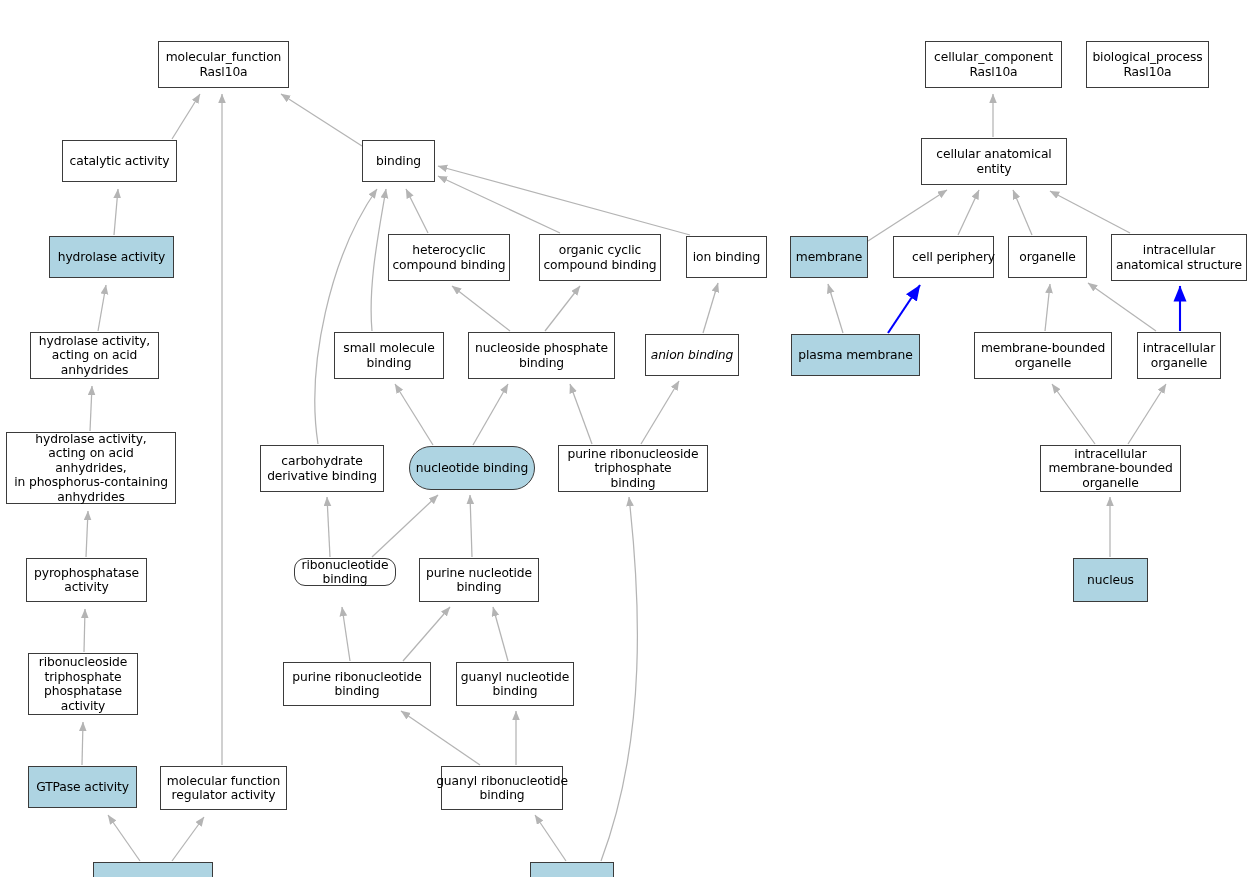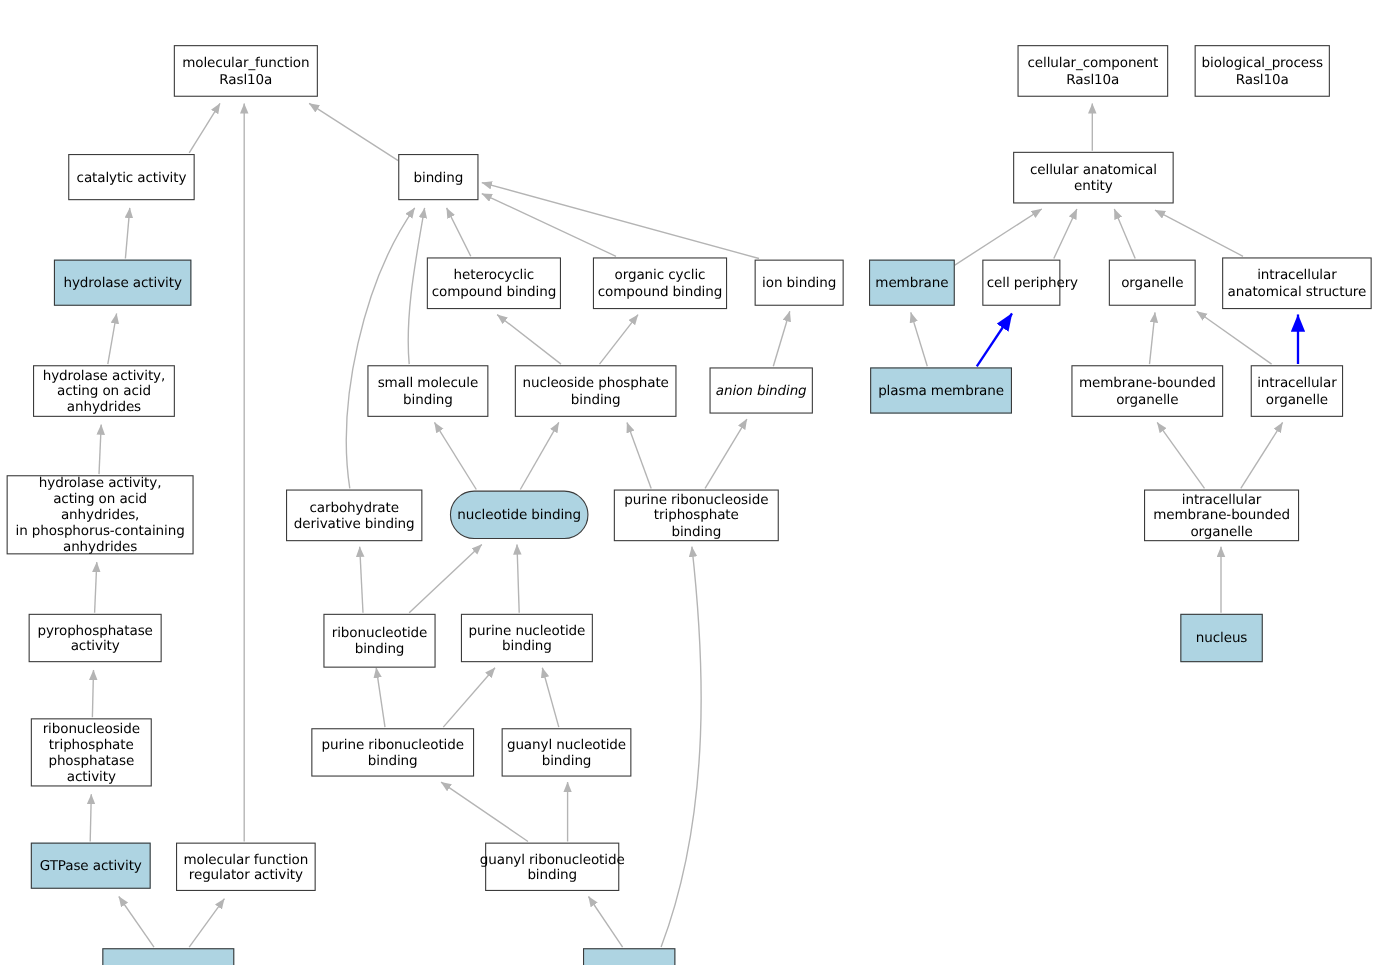--- a/index.html
+++ b/index.html
@@ -122,21 +122,21 @@
       <div class="go-node" style="left: 362px; top: 104px; width: 73px; height: 42px;">binding</div>
       <div class="go-node" style="left: 921px; top: 102px; width: 146px; height: 47px;">cellular anatomical
 entity</div>
       <div class="go-node highlight" style="left: 49px; top: 200px; width: 125px; height: 42px;">hydrolase activity</div>
       <div class="go-node" style="left: 388px; top: 198px; width: 122px; height: 47px;">heterocyclic
 compound binding</div>
       <div class="go-node" style="left: 539px; top: 198px; width: 122px; height: 47px;">organic cyclic
 compound binding</div>
       <div class="go-node" style="left: 686px; top: 200px; width: 81px; height: 42px;">ion binding</div>
       <div class="go-node highlight" style="left: 790px; top: 200px; width: 78px; height: 42px;">membrane</div>
-      <div class="go-node" style="left: 893px; top: 200px; width: 71px; height: 42px; padding-left: 20px;">cell periphery</div>
+      <div class="go-node" style="left: 893px; top: 200px; width: 101px; height: 42px; padding-left: 20px;">cell periphery</div>
       <div class="go-node" style="left: 1008px; top: 200px; width: 79px; height: 42px;">organelle</div>
       <div class="go-node" style="left: 1111px; top: 198px; width: 136px; height: 47px;">intracellular
 anatomical structure</div>
       <div class="go-node" style="left: 30px; top: 296px; width: 129px; height: 47px;">hydrolase activity,
 acting on acid
 anhydrides</div>
       <div class="go-node" style="left: 334px; top: 296px; width: 110px; height: 47px;">small molecule
 binding</div>
       <div class="go-node" style="left: 468px; top: 296px; width: 147px; height: 47px;">nucleoside phosphate
 binding</div>
@@ -155,21 +155,21 @@
 derivative binding</div>
       <div class="go-node highlight" style="left: 409px; top: 410px; width: 126px; height: 44px; border-radius: 22px;">nucleotide binding</div>
       <div class="go-node" style="left: 558px; top: 409px; width: 150px; height: 47px;">purine ribonucleoside
 triphosphate
 binding</div>
       <div class="go-node" style="left: 1040px; top: 409px; width: 141px; height: 47px;">intracellular
 membrane-bounded
 organelle</div>
       <div class="go-node" style="left: 26px; top: 522px; width: 121px; height: 44px;">pyrophosphatase
 activity</div>
-      <div class="go-node" style="left: 294px; top: 522px; width: 102px; height: 49px;">ribonucleotide
+      <div class="go-node" style="left: 294px; top: 522px; width: 102px; height: 28px; border-radius: 11px;">ribonucleotide
 binding</div>
       <div class="go-node" style="left: 419px; top: 522px; width: 120px; height: 44px;">purine nucleotide
 binding</div>
       <div class="go-node highlight" style="left: 1073px; top: 522px; width: 75px; height: 44px;">nucleus</div>
       <div class="go-node" style="left: 28px; top: 617px; width: 110px; height: 62px;">ribonucleoside
 triphosphate
 phosphatase
 activity</div>
       <div class="go-node" style="left: 283px; top: 626px; width: 148px; height: 44px;">purine ribonucleotide
 binding</div>

